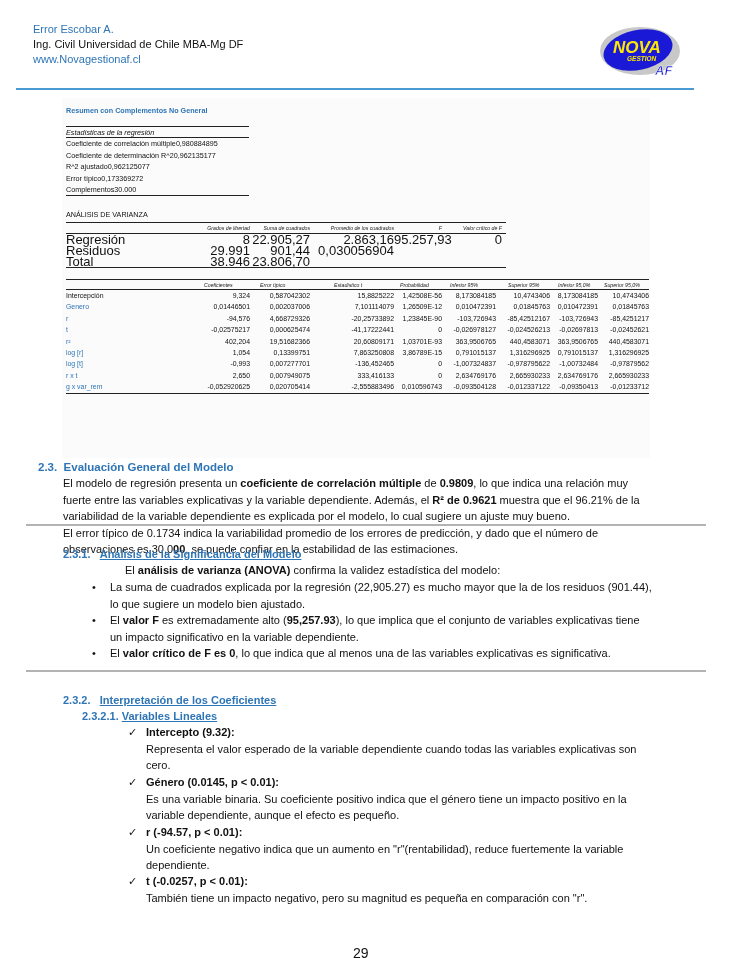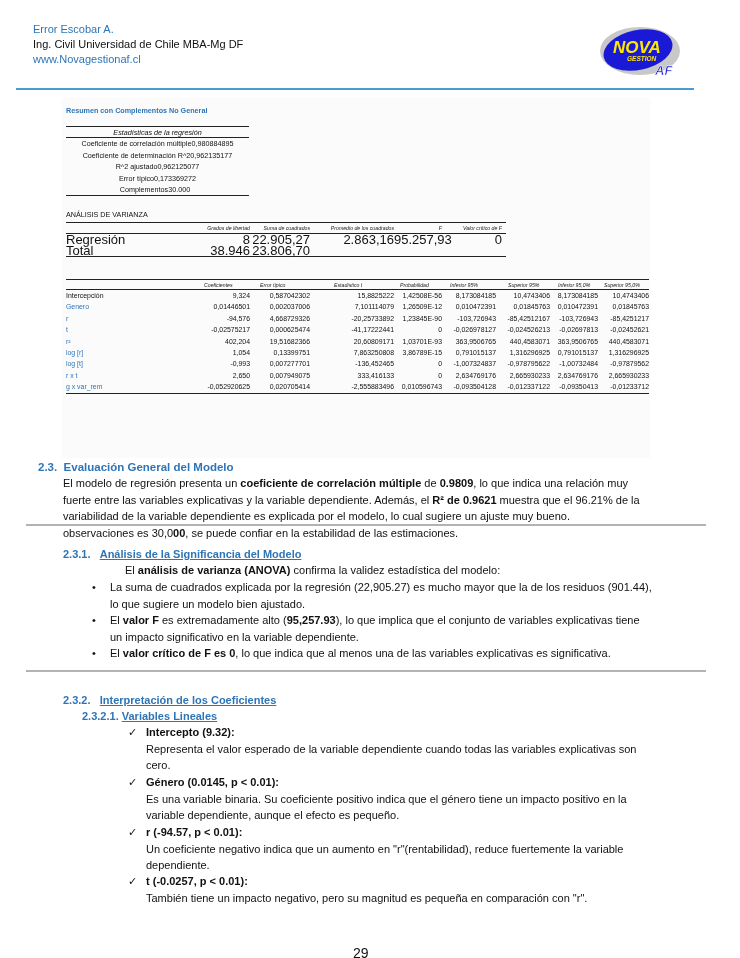--- a/index.html
+++ b/index.html
@@ -10,21 +10,21 @@
   .hdr-name { position: absolute; left: 33px; top: 23px; font-size: 11px; color: #2e75b6; }
   .hdr-role { position: absolute; left: 33px; top: 38px; font-size: 11px; color: #111; }
   .hdr-web  { position: absolute; left: 33px; top: 53px; font-size: 11px; color: #2e75b6; }
   .hdr-rule { position: absolute; left: 16px; top: 88px; width: 678px; height: 1.5px; background: #4a9ad4; }
   .logo { position: absolute; left: 600px; top: 25px; width: 85px; height: 55px; }
 
   
   .xl { position: absolute; left: 62px; top: 98px; width: 588px; height: 360px; background: #fbfbfb; font-family: "Liberation Sans", sans-serif; }
   .xl-title { position: absolute; left: 4px; top: 8px; font-size: 7.2px; font-weight: bold; color: #2e75b6; }
   .stats { position: absolute; left: 4px; top: 28px; width: 183px; border-top: 1.5px solid #222; border-bottom: 1.5px solid #222; }
-  .stats .row { display: flex; justify-content: center; font-size: 7.2px; height: 11.4px; line-height: 11.4px; }
+  .stats .row { display: flex; justify-content: flex-start; font-size: 7.2px; height: 11.4px; line-height: 11.4px; }
   .stats .row.hd { font-style: italic; border-bottom: 1px solid #222; }
   .anova-title { position: absolute; left: 4px; top: 112px; font-size: 7.2px; }
   .anova { position: absolute; left: 4px; top: 124px; width: 440px; border-top: 1.5px solid #222; border-bottom: 1.5px solid #222; }
   .grid-row { display: flex; font-size: 13px; height: 11px; line-height: 11px; }
   .grid-row.hd { font-style: italic; font-size: 5.2px; border-bottom: 1px solid #222; color: #222; }
   .grid-row span { text-align: right; white-space: nowrap; }
   .grid-row span.lbl { text-align: left; }
   .coef { position: absolute; left: 4px; top: 181px; width: 583px; border-top: 1.5px solid #222; border-bottom: 1.5px solid #222; }
   .coef .grid-row { height: 11.4px; line-height: 11.4px; font-size: 6.9px; }
   .coef .grid-row.hd { height: 10px; line-height: 10px; font-size: 5.2px; }
@@ -96,20 +96,28 @@
     </div>
     <div class="grid-row">
       <span class="lbl" style="width:100px">Regresión</span>
       <span style="width:84px">8</span>
       <span style="width:60px">22.905,27</span>
       <span style="width:84px">2.863,16</span>
       <span style="width:48px">95.257,93</span>
       <span style="width:60px">0</span>
     </div>
     <div class="grid-row">
+      <span class="lbl" style="width:100px">Residuos</span>
+      <span style="width:84px">29.991</span>
+      <span style="width:60px">901,44</span>
+      <span style="width:84px">0,030056904</span>
+      <span style="width:48px"></span>
+      <span style="width:60px"></span>
+    </div>
+    <div class="grid-row">
       <span class="lbl" style="width:100px">Total</span>
       <span style="width:84px">38.946</span>
       <span style="width:60px">23.806,70</span>
       <span style="width:84px"></span>
       <span style="width:48px"></span>
       <span style="width:60px"></span>
     </div>
   </div>
 
   <div class="coef">
@@ -226,20 +234,21 @@
   </div>
 </div>
 
 <div class="txt h-blue" style="left:38px; top:459px; font-size:11.5px;">
   <span>2.3.</span>&nbsp;&nbsp;<span>Evaluación General del Modelo</span>
 </div>
 <div class="txt" style="left:63px; top:475px; width:640px;">
   <div><span>El modelo de regresión presenta un </span><b>coeficiente de correlación múltiple</b><span> de </span><b>0.9809</b><span>, lo que indica una relación muy</span></div>
   <div><span>fuerte entre las variables explicativas y la variable dependiente. Además, el </span><b>R² de 0.9621</b><span> muestra que el 96.21% de la</span></div>
   <div>variabilidad de la variable dependiente es explicada por el modelo, lo cual sugiere un ajuste muy bueno.</div>
+  <div>El error típico de 0.1734 indica la variabilidad promedio de los errores de predicción, y dado que el número de</div>
   <div><span>observaciones es 30,0</span><b>00</b><span>, se puede confiar en la estabilidad de las estimaciones.</span></div>
 </div>
 <div class="sep" style="top:524px;"></div>
 
 <div class="txt" style="left:63px; top:546px;">
   <span class="h-blue">2.3.1.</span>&nbsp;&nbsp;&nbsp;<span class="h-link">Análisis de la Significancia del Modelo</span>
 </div>
 <div class="txt" style="left:88px; top:562px;padding-left:37px;">
   <span>El </span><b>análisis de varianza (ANOVA)</b><span> confirma la validez estadística del modelo:</span>
 </div>

